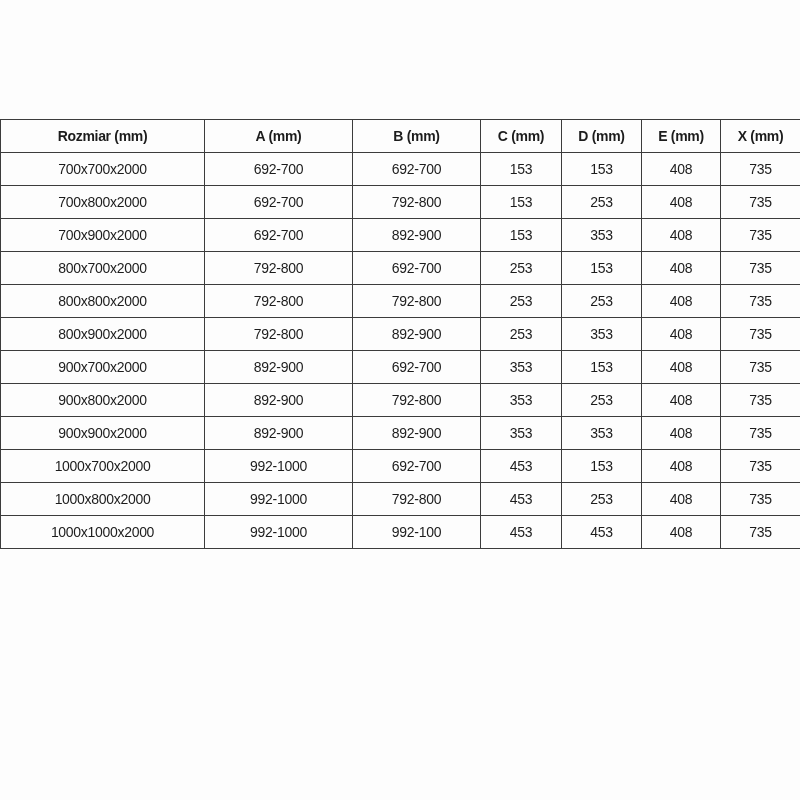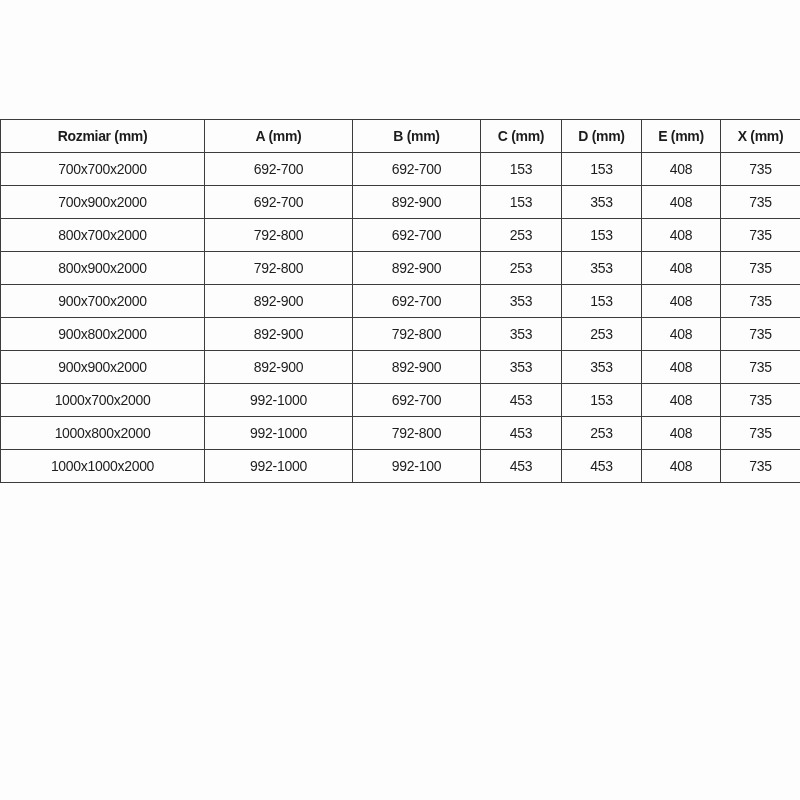--- a/index.html
+++ b/index.html
@@ -77,34 +77,52 @@
         <tr>
           <td>700x700x2000</td>
           <td>692-700</td>
           <td>692-700</td>
           <td>153</td>
           <td>153</td>
           <td>408</td>
           <td>735</td>
         </tr>
         <tr>
+          <td>700x800x2000</td>
+          <td>692-700</td>
+          <td>792-800</td>
+          <td>153</td>
+          <td>253</td>
+          <td>408</td>
+          <td>735</td>
+        </tr>
+        <tr>
           <td>700x900x2000</td>
           <td>692-700</td>
           <td>892-900</td>
           <td>153</td>
           <td>353</td>
           <td>408</td>
           <td>735</td>
         </tr>
         <tr>
           <td>800x700x2000</td>
           <td>792-800</td>
           <td>692-700</td>
           <td>253</td>
           <td>153</td>
+          <td>408</td>
+          <td>735</td>
+        </tr>
+        <tr>
+          <td>800x800x2000</td>
+          <td>792-800</td>
+          <td>792-800</td>
+          <td>253</td>
+          <td>253</td>
           <td>408</td>
           <td>735</td>
         </tr>
         <tr>
           <td>800x900x2000</td>
           <td>792-800</td>
           <td>892-900</td>
           <td>253</td>
           <td>353</td>
           <td>408</td>

